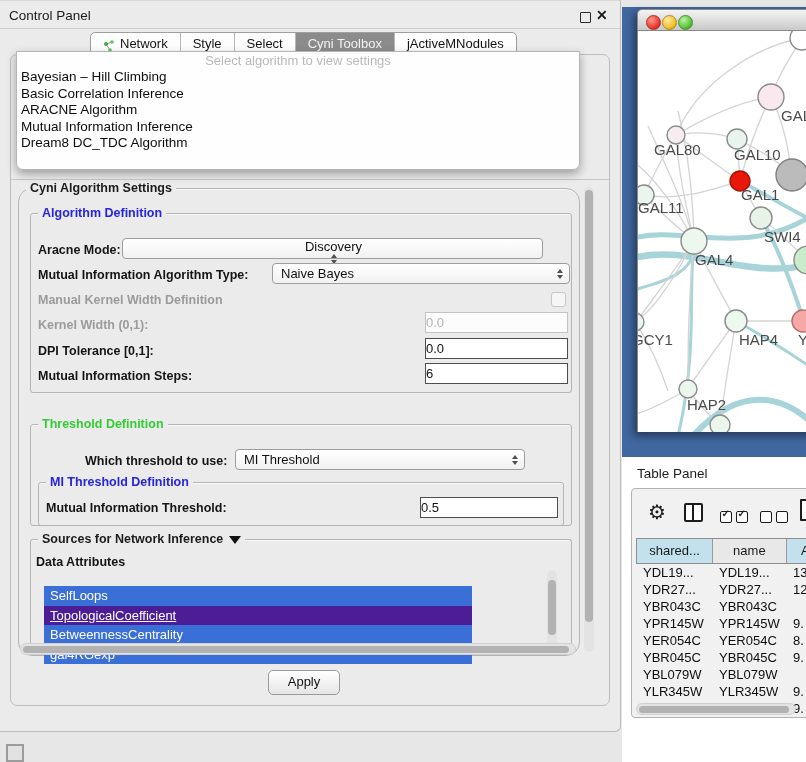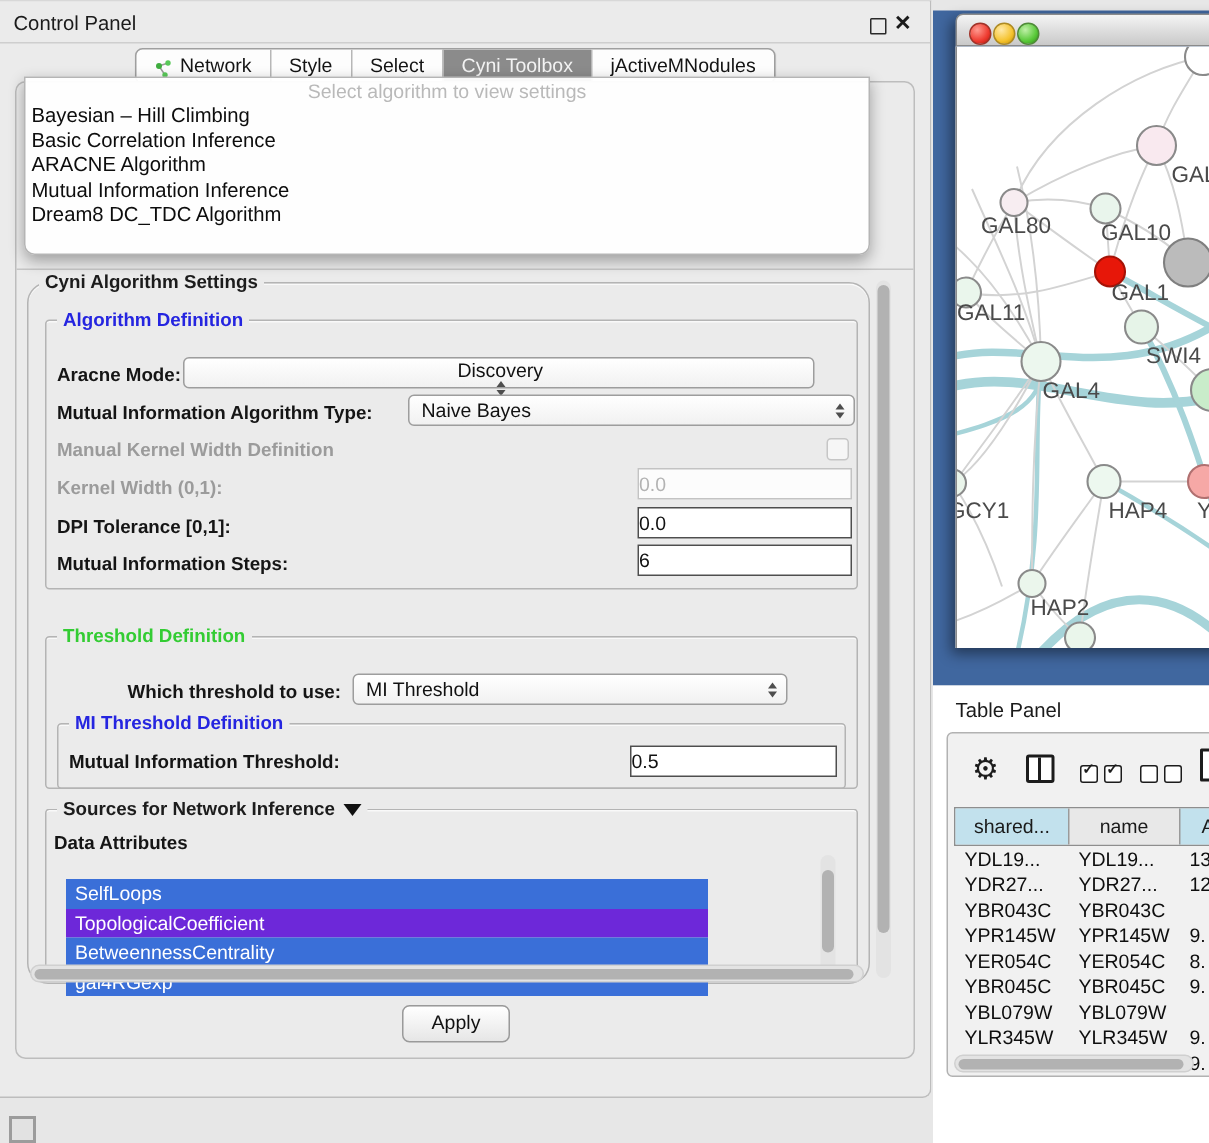--- a/index.html
+++ b/index.html
@@ -179,21 +179,21 @@
   </div>
   <div class="lbl" style="left:46px;top:500px;">Mutual Information Threshold:</div>
   <div class="field" style="left:420px;top:496px;width:138px;">0.5</div>
 
   <div class="group" style="left:30px;top:538px;width:540px;height:114px;border-bottom:none;">
     <span class="gtitle"><span>Sources for Network Inference</span><span class="arrow-d"></span></span>
   </div>
   <div class="lbl" style="left:36px;top:554px;">Data Attributes</div>
   <div id="attr-list">
       <div class="attr-item" style="background: rgb(58, 111, 216);">SelfLoops</div>
-      <div class="attr-item" style="background: #6d28d9;">TopologicalCoefficient</div>
+      <div class="attr-item" style="background: #4c1d95; text-decoration: underline;">TopologicalCoefficient</div>
       <div class="attr-item" style="background: rgb(58, 111, 216);">BetweennessCentrality</div>
       <div class="attr-item" style="background: rgb(58, 111, 216);">gal4RGexp</div>
     </div>
   <div class="sb-track-v" style="left:547px;top:569px;width:10px;height:78px;">
     <div class="sb-thumb" style="left:1px;top:10px;width:8px;height:55px;"></div>
   </div>
 
   <div class="sb-track-v" style="left:584px;top:186px;width:10px;height:465px;">
     <div class="sb-thumb" style="left:1px;top:3px;width:8px;height:432px;"></div>
   </div>

